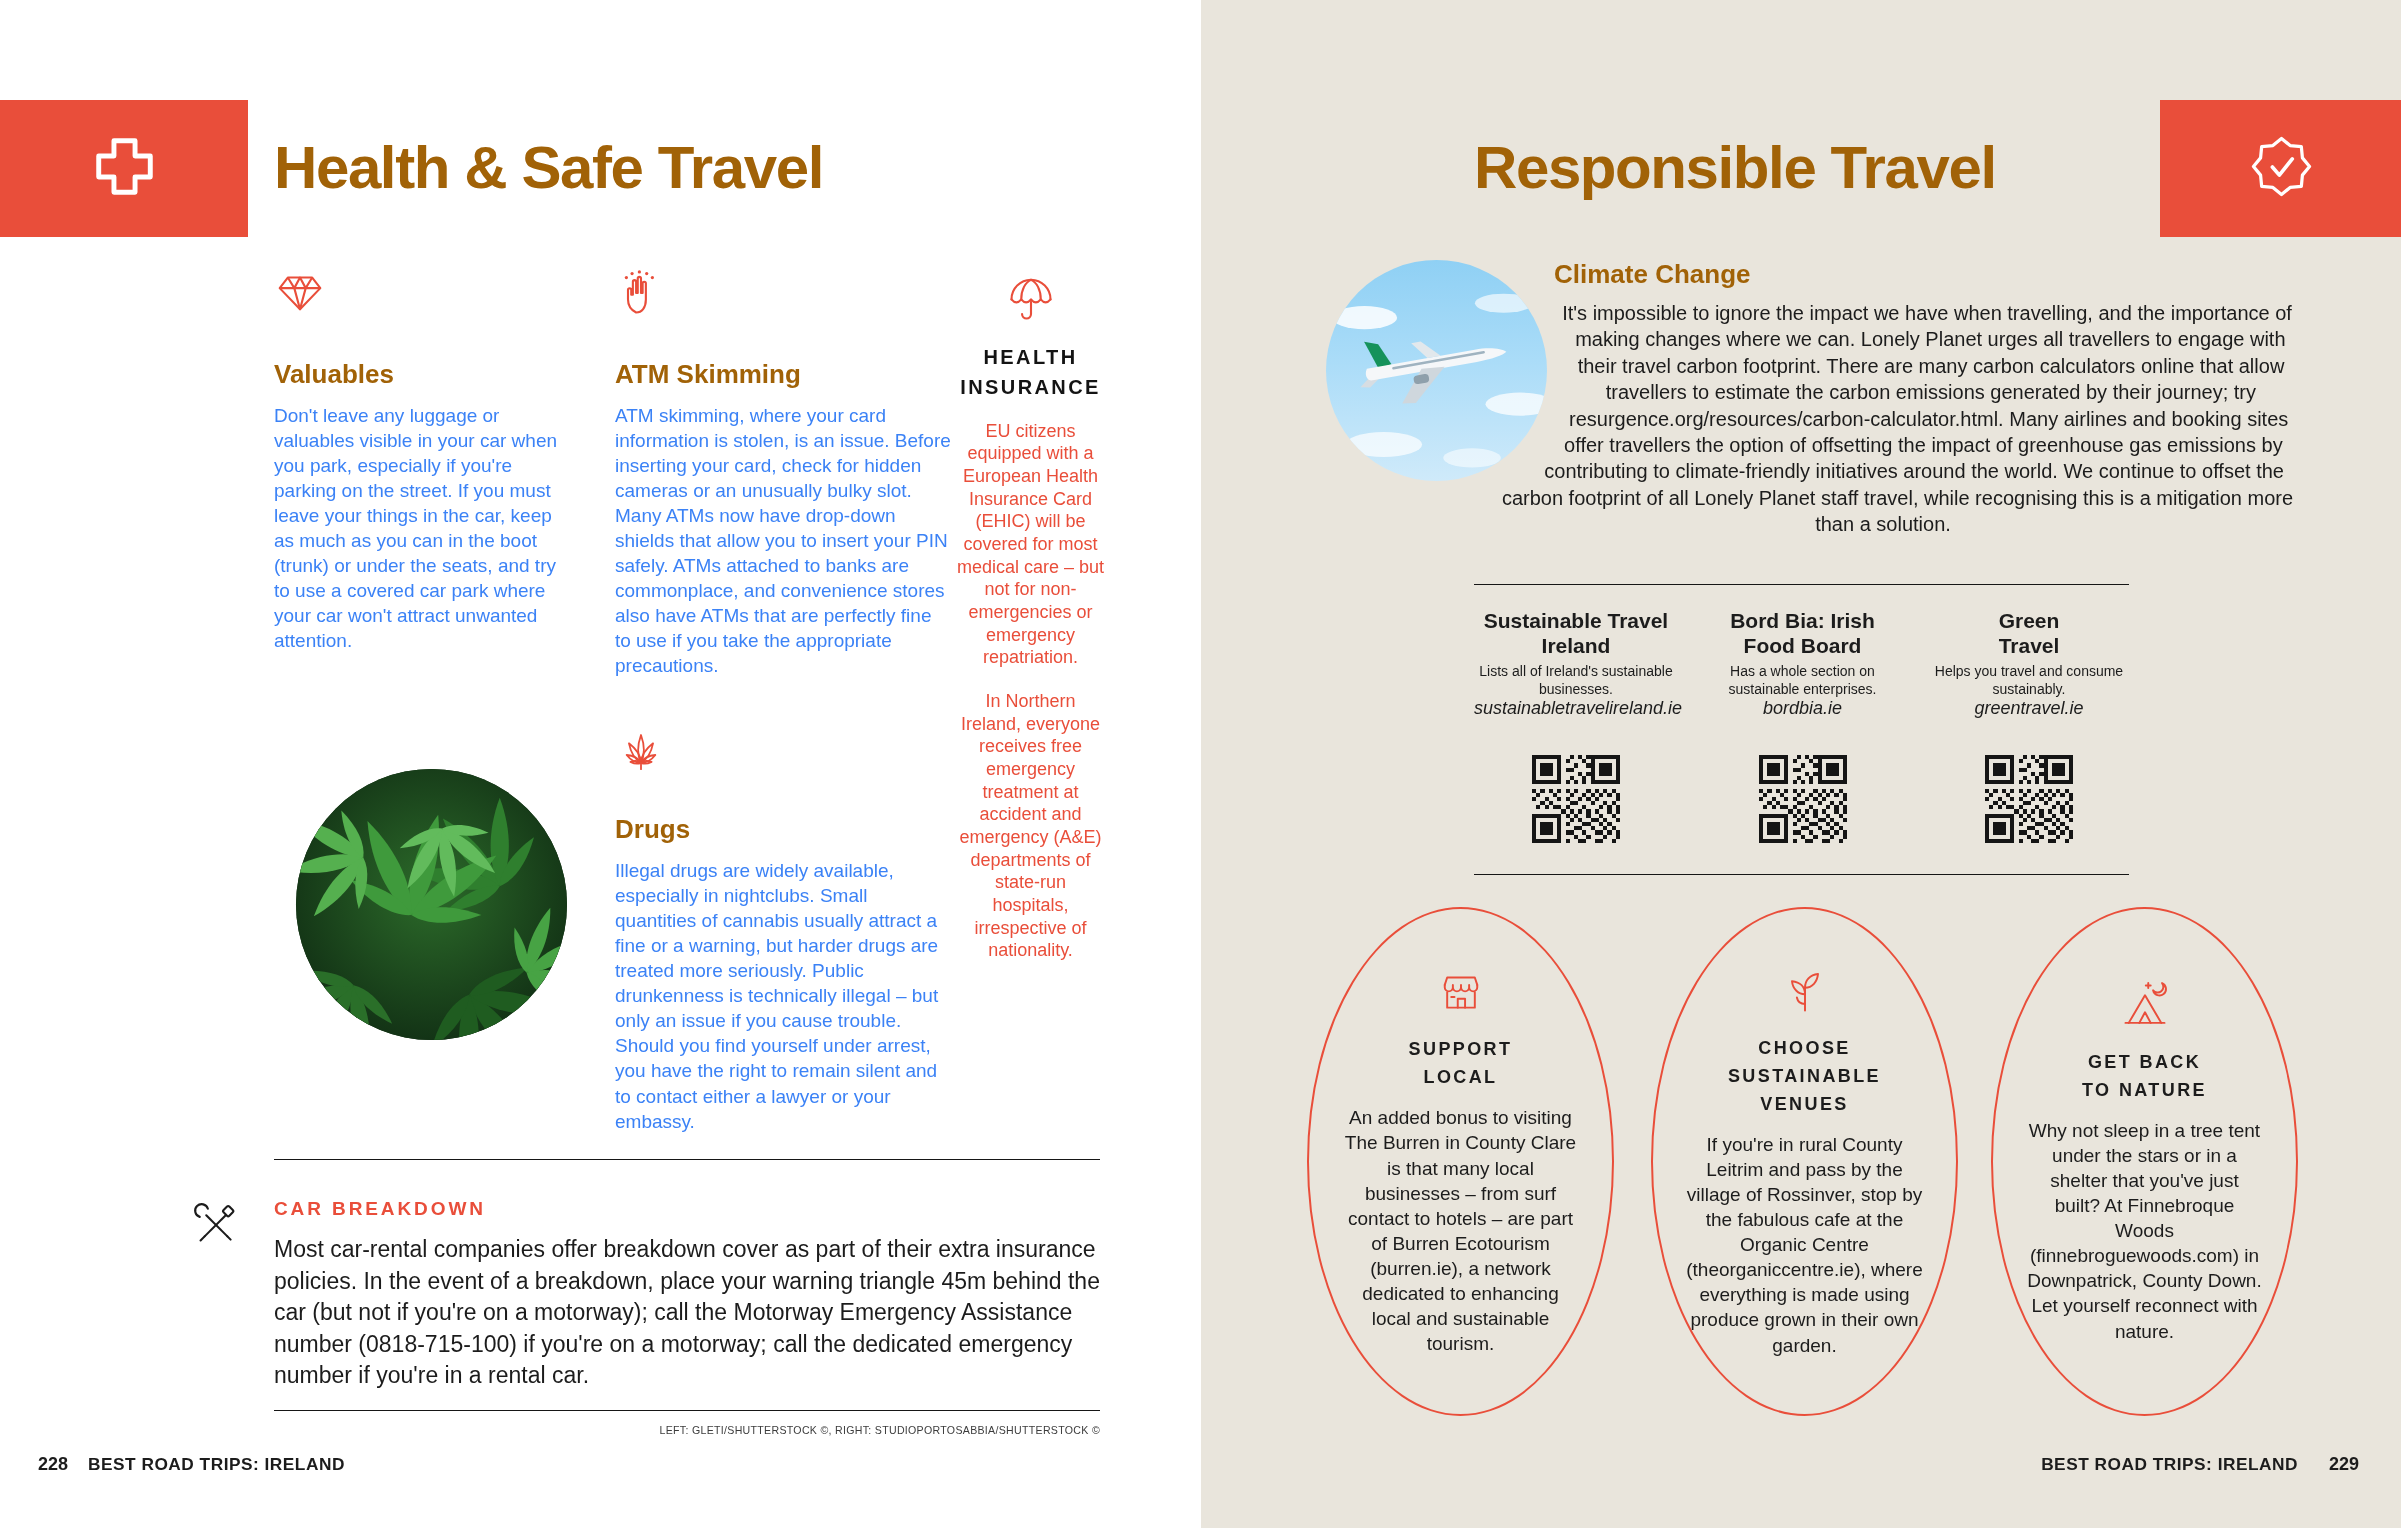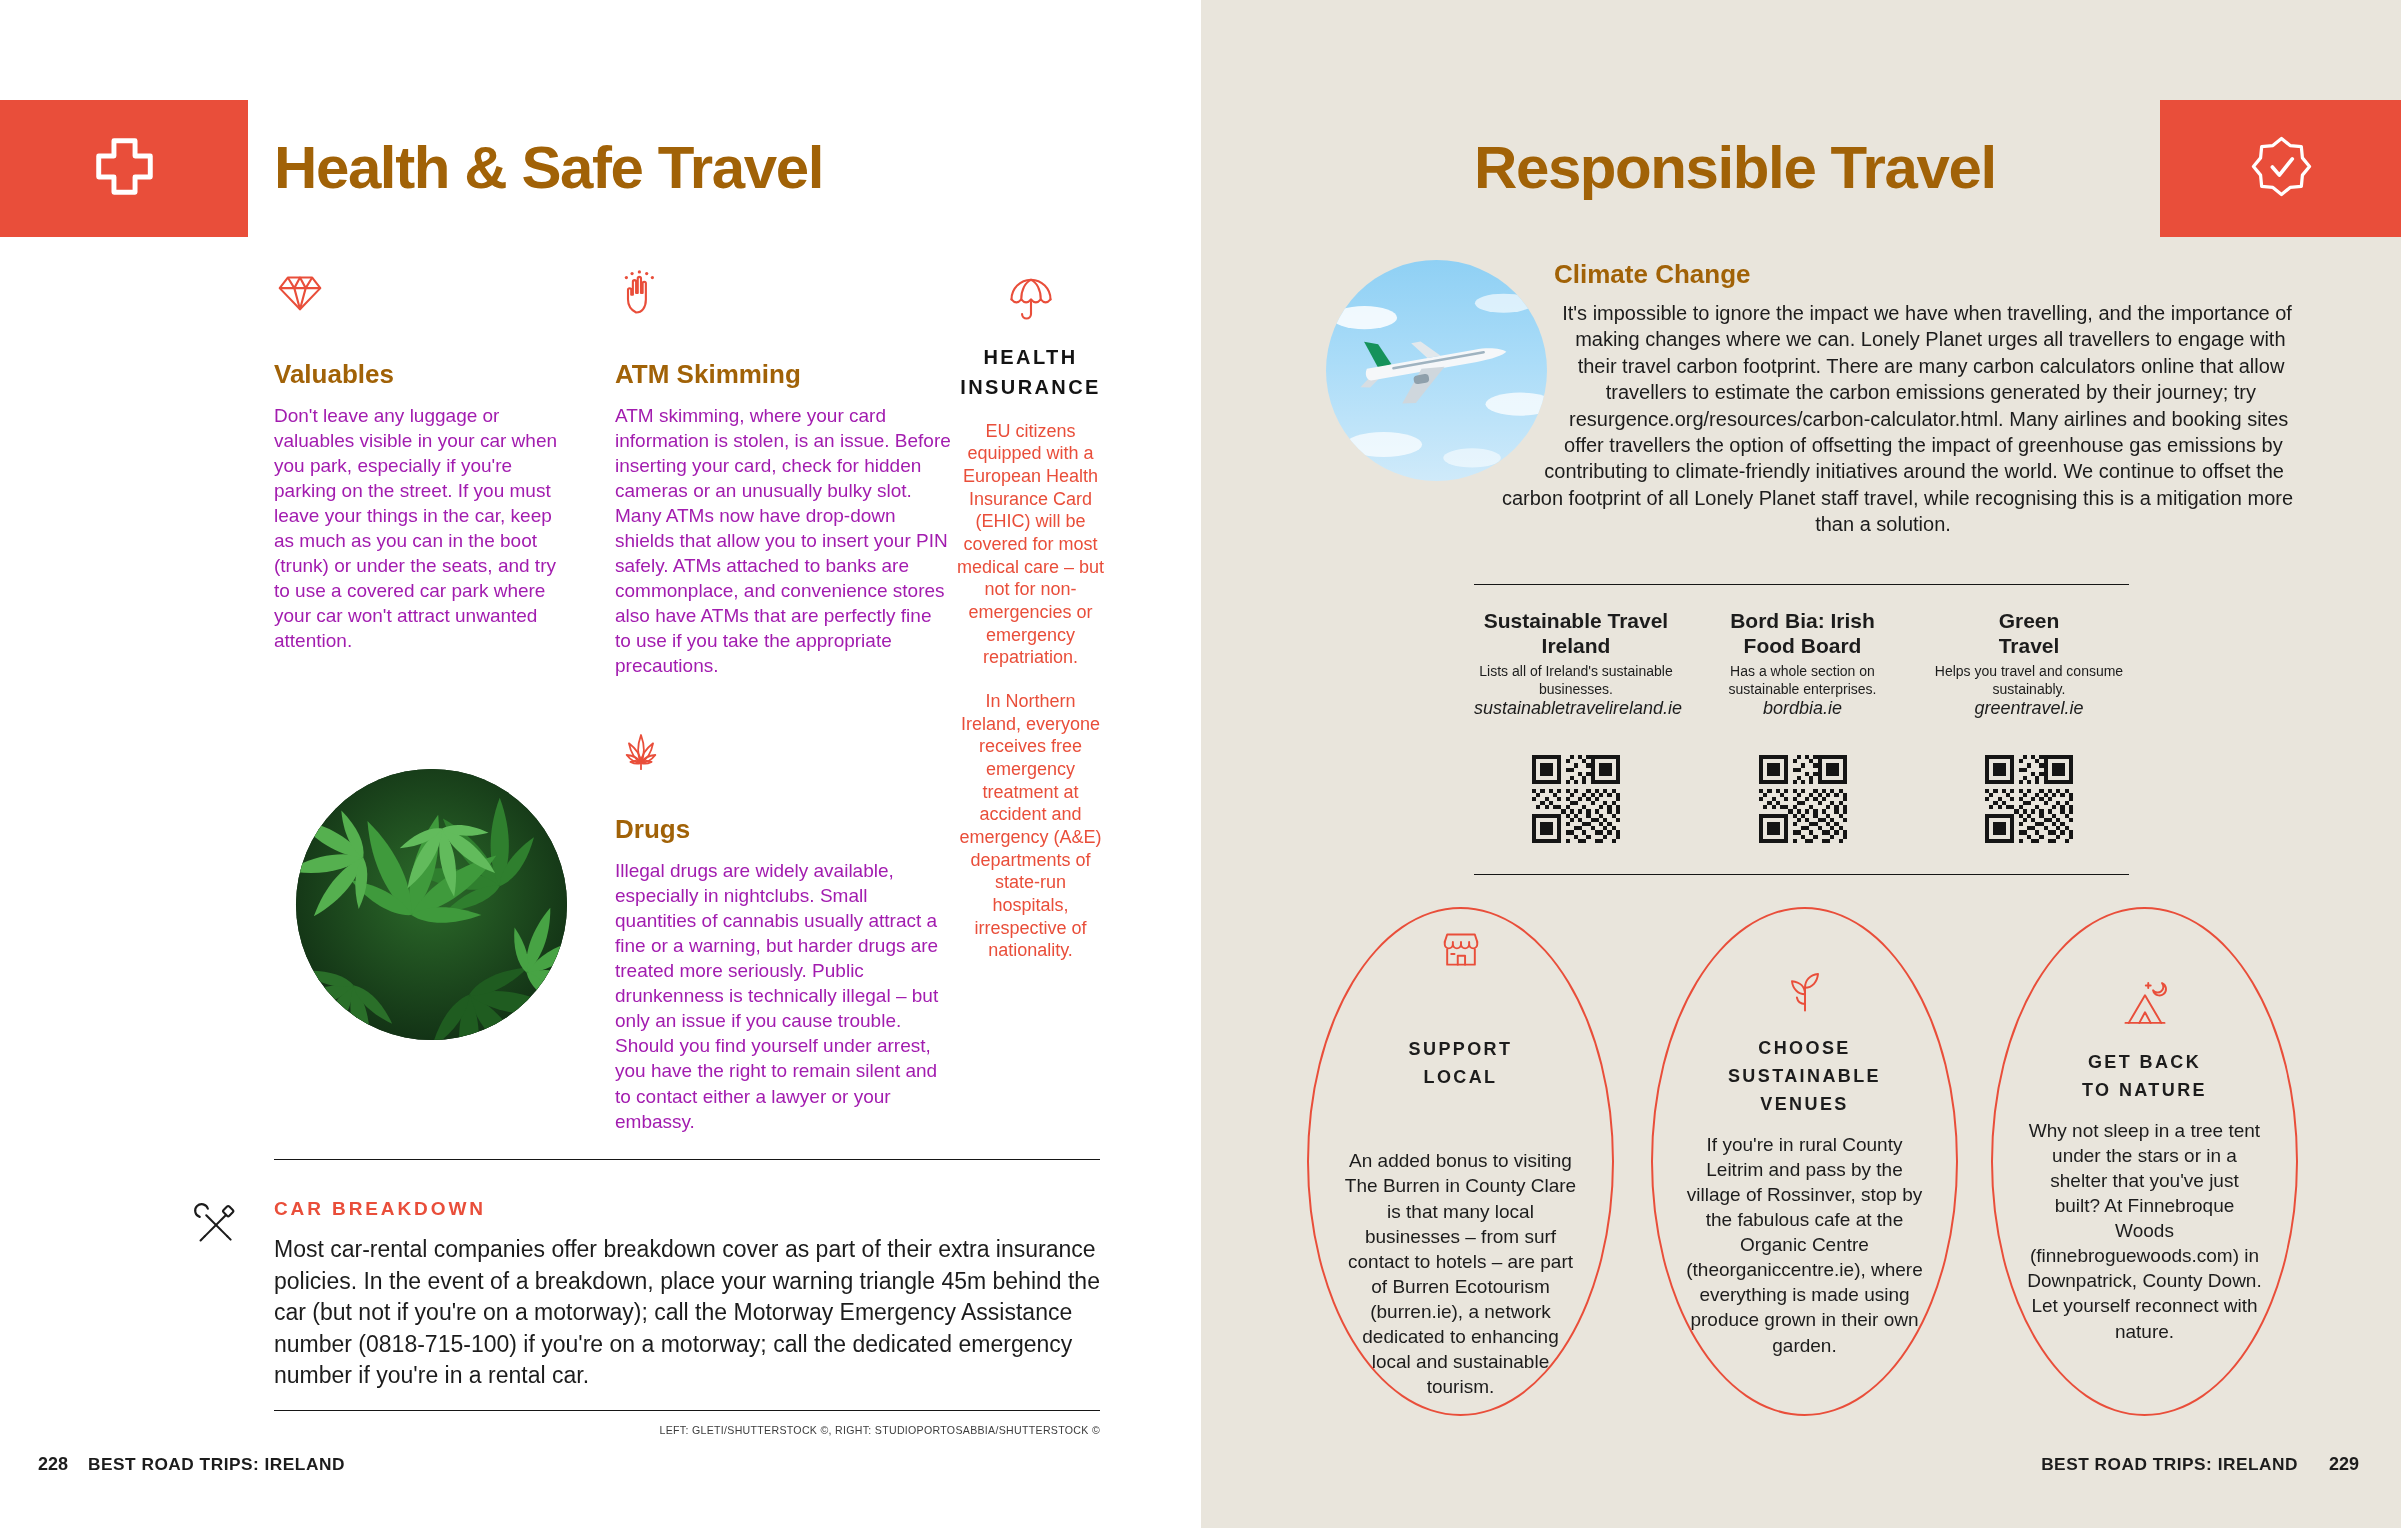--- a/index.html
+++ b/index.html
@@ -21,21 +21,21 @@
   .col1 { left:274px; top:267px; width:288px; }
   .col2 { left:615px; top:267px; width:336px; }
   .col3 { left:956px; top:275px; width:149px; text-align:center; }
 
   .icon-box { height:54px; margin-bottom:38px; }
   .icon-box svg { width:52px; height:52px; }
   .col3 .icon-box { margin-bottom:13.4px; display:flex; justify-content:center; }
   .icon-box.mt { margin-top:44px; }
 
   h2 { font-size:26px; font-weight:bold; margin-bottom:12.5px; color:#a16207; }
-  .body { font-size:19px; line-height:1.32; color:#a21caf; }
+  .body { font-size:19px; line-height:1.32; color:#3b82f6; }
 
   .pre { white-space:pre-line; }
   .ins-head { font-size:20px; font-weight:bold; letter-spacing:2.4px; line-height:1.5; margin-bottom:17.3px; color:#141414; }
   .red-note { font-size:18px; line-height:1.26; color:#e94e3a; margin-bottom:21px; }
 
   .rule { position:absolute; left:274px; width:826px; border-top:1.9px solid #161616; }
   .rule1 { top:1159px; } .rule2 { top:1410px; }
   .tools { position:absolute; left:190px; top:1199px; }
   .sp-head { font-size:19px; font-weight:bold; letter-spacing:2.9px; color:#e94e3a; }
   .breakdown-head { position:absolute; left:274px; top:1198px; }
@@ -65,21 +65,21 @@
   .res { width:204px; text-align:center; }
   .res-name { font-size:21px; font-weight:bold; line-height:1.18; }
   .res-desc { font-size:14px; line-height:1.3; margin-top:3px; }
   .res-url { font-size:18px; font-style:italic; }
   .qr-row { position:absolute; left:273px; top:755px; width:657px; display:flex; justify-content:space-between; }
   .qr-slot { width:204px; display:flex; justify-content:center; }
   .qr-slot svg { width:88px; height:88px; }
 
   .card { position:absolute; top:907px; width:307px; height:509px; border:2.9px solid #e94e3a; border-radius:50%;
           display:flex; flex-direction:column; align-items:center; justify-content:center; text-align:center; padding:29px 33px; }
-  .card-1 { left:106px;gap:43px; } .card-2 { left:450px; } .card-3 { left:790px; }
+  .card-1 { left:106px; } .card-2 { left:450px; } .card-3 { left:790px; }
   .card .icon-box { height:56px; margin:0 0 13.4px 0; }
   .card-title { font-size:18px; font-weight:bold; letter-spacing:2.4px; line-height:1.55; }
   .card-body { font-size:19px; line-height:1.32; margin-top:13.4px; }
 </style>
 </head>
 <body>
 
 <svg width="0" height="0" style="position:absolute">
   <defs>
     <g id="qr-modules">

